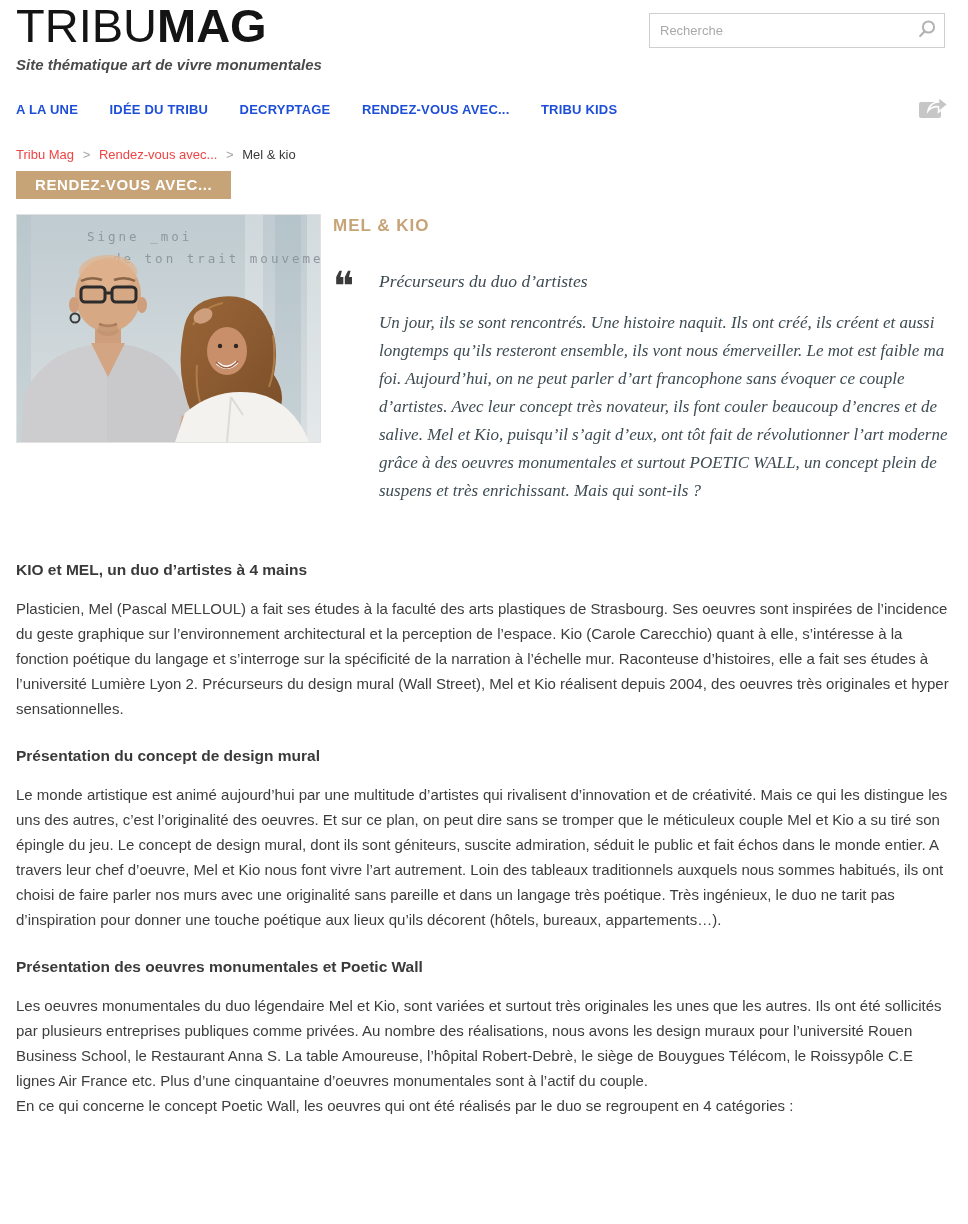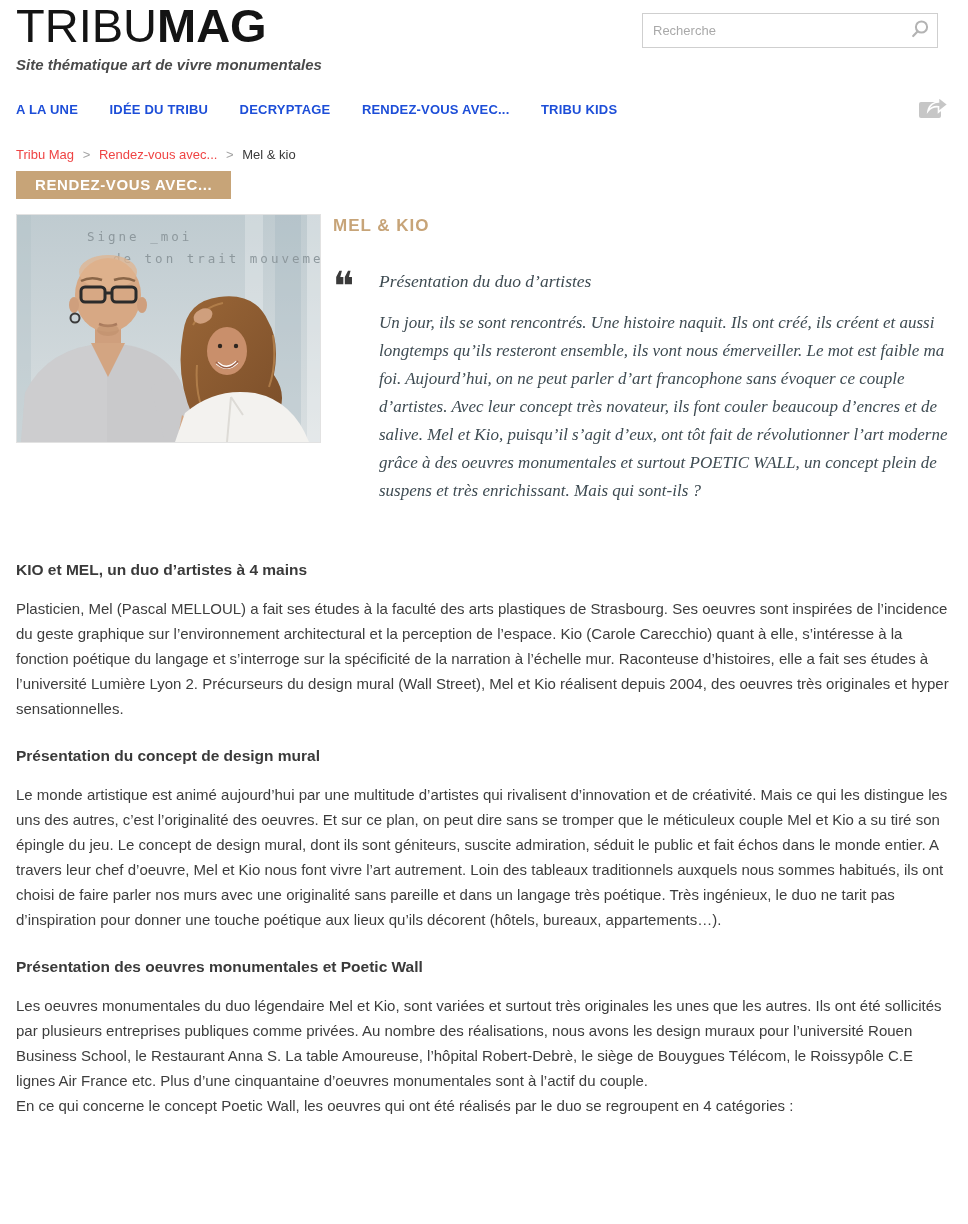--- a/index.html
+++ b/index.html
@@ -6,21 +6,21 @@
   html, body { margin: 0; padding: 0; background: #ffffff; }
   body { font-family: "Liberation Sans", "DejaVu Sans", sans-serif; color: #3d3d3d; }
   .page { width: 968px; margin: 0 auto; position: relative; padding: 0 18px 40px 16px; }
 
   
   .header-top { position: relative; padding-top: 0; }
   .logo { font-size: 47px; line-height: 1.1; color: #141414; letter-spacing: 0; }
   .logo .lt { font-weight: 200; }
   .logo .bd { font-weight: 800; }
   .tagline { margin-top: 4px; font-style: italic; font-weight: 700; font-size: 15px; color: #4a4a4a; }
-  .search-box { position: absolute; top: 13px; right: 12px; width: 296px; height: 35px;
+  .search-box { position: absolute; top: 13px; right: 5px; width: 296px; height: 35px;
     border: 1px solid #cfcfcf; background: #fff; display: flex; align-items: center; }
   .search-box input { flex: 1; border: none; outline: none; font-size: 13px; color: #555;
     padding: 0 8px 0 10px; font-family: inherit; background: transparent; }
   .search-box input::placeholder { color: #a9a9a9; }
   .search-btn { width: 34px; height: 33px; display: flex; align-items: center; justify-content: center;
     background: transparent; border: none; cursor: pointer; }
 
   
   .nav { margin-top: 27px; position: relative; height: 22px; }
   .nav a { display: inline-block; margin-right: 27px; font-size: 13px; font-weight: 700;
@@ -162,21 +162,21 @@
         <path d="M168,198 Q198,172 238,178 Q276,186 292,227 L158,227 Z" fill="#f3f2ef"></path>
         <path d="M214,182 L210,227 M214,182 L226,200" fill="none" stroke="#dddbd6" stroke-width="2"></path>
       </svg>
     </div>
 
     <div class="article-head">
       <h1 class="article-title">MEL &amp; KIO</h1>
       <div class="quote">
         <span class="quote-mark">❝</span>
         <div class="quote-body">
-          <p class="quote-heading">Présentation du duo d’artistes</p>
+          <p class="quote-heading">Précurseurs du duo d’artistes</p>
           <p class="quote-text">Un jour, ils se sont rencontrés. Une histoire naquit. Ils ont créé, ils créent et aussi longtemps qu’ils resteront ensemble, ils vont nous émerveiller. Le mot est faible ma foi. Aujourd’hui, on ne peut parler d’art francophone sans évoquer ce couple d’artistes. Avec leur concept très novateur, ils font couler beaucoup d’encres et de salive. Mel et Kio, puisqu’il s’agit d’eux, ont tôt fait de révolutionner l’art moderne grâce à des oeuvres monumentales et surtout POETIC WALL, un concept plein de suspens et très enrichissant. Mais qui sont-ils ?</p>
         </div>
       </div>
     </div>
   </div>
 
   
   <div class="article-body">
 
     <h3>KIO et MEL, un duo d’artistes à 4 mains</h3>

